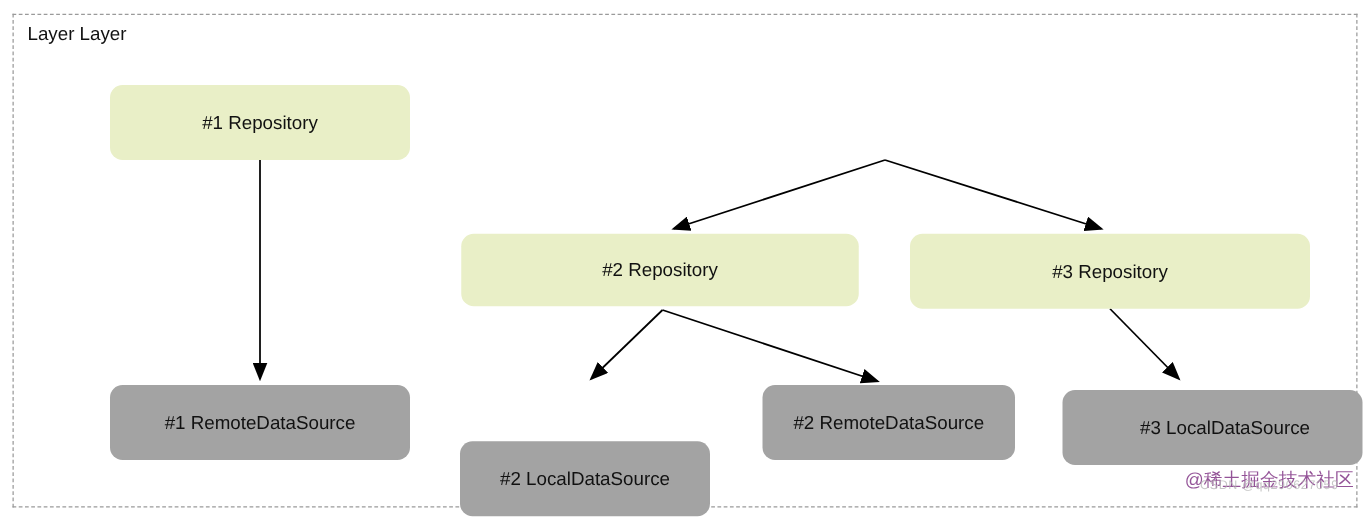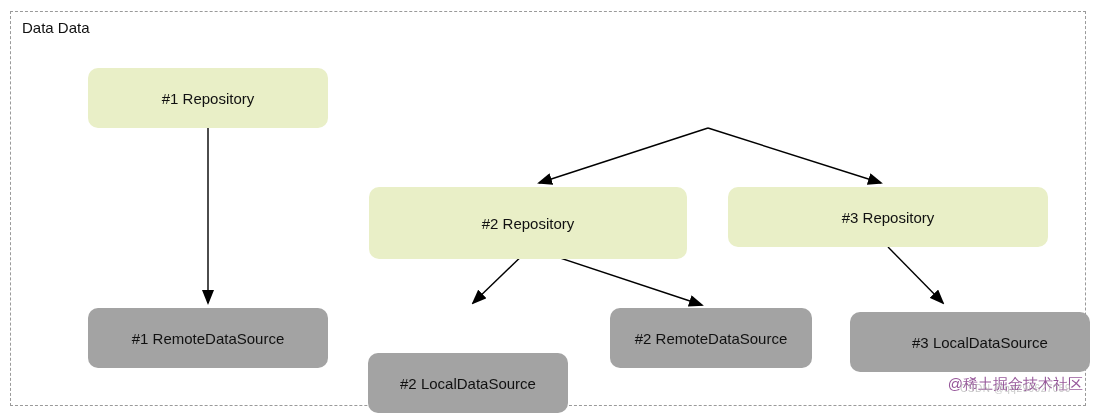--- a/index.html
+++ b/index.html
@@ -41,21 +41,21 @@
     justify-content: center;
     font-size: 15px;
     color: #111111;
     text-align: center;
   }
   .node.repository { background: #e9efc7; }
   .node.datasource { background: #a3a3a3; }
 
   #repo-1  { left: 88px;  top: 68px;  width: 240px; height: 60px; }
   #repo-0  { left: 369px; top: 68px;  width: 679px; height: 60px; }
-  #repo-2  { left: 369px; top: 187px; width: 318px; height: 72px; text-align: center; }
+  #repo-2  { left: 369px; top: 187px; width: 318px; height: 58px; text-align: center; }
   #repo-3  { left: 728px; top: 187px; width: 320px; height: 60px; }
   #rds-1   { left: 88px;  top: 308px; width: 240px; height: 60px; }
   #lds-2   { left: 368px; top: 308px; width: 200px; height: 60px; margin-top: 45px; }
   #rds-2   { left: 610px; top: 308px; width: 202px; height: 60px; }
   #lds-3   { left: 850px; top: 312px; width: 240px; height: 60px; padding-left: 20px; }
 
   .edges-svg {
     position: absolute;
     left: 0; top: 0;
     width: 1097px;
@@ -95,21 +95,21 @@
     white-space: nowrap;
   }
 </style>
 </head>
 <body>
 
 <div class="stage">
 
   <div class="frame"></div>
 
-  <div class="frame-title">Data Data</div>
+  <div class="frame-title">Layer Layer</div>
 
   <svg class="edges-svg" viewBox="0 0 1097 417" xmlns="http://www.w3.org/2000/svg">
     <defs>
       <marker id="arrowhead" markerUnits="userSpaceOnUse" markerWidth="15" markerHeight="12" refX="13" refY="6" orient="auto">
         <path d="M0,0 L15,6 L0,12 Z" fill="#000000"></path>
       </marker>
     </defs>
     <line x1="208" y1="128" x2="208" y2="303" marker-end="url(#arrowhead)"></line>
     <line x1="708" y1="128" x2="539" y2="183" marker-end="url(#arrowhead)"></line>
     <line x1="708" y1="128" x2="881" y2="183" marker-end="url(#arrowhead)"></line>

